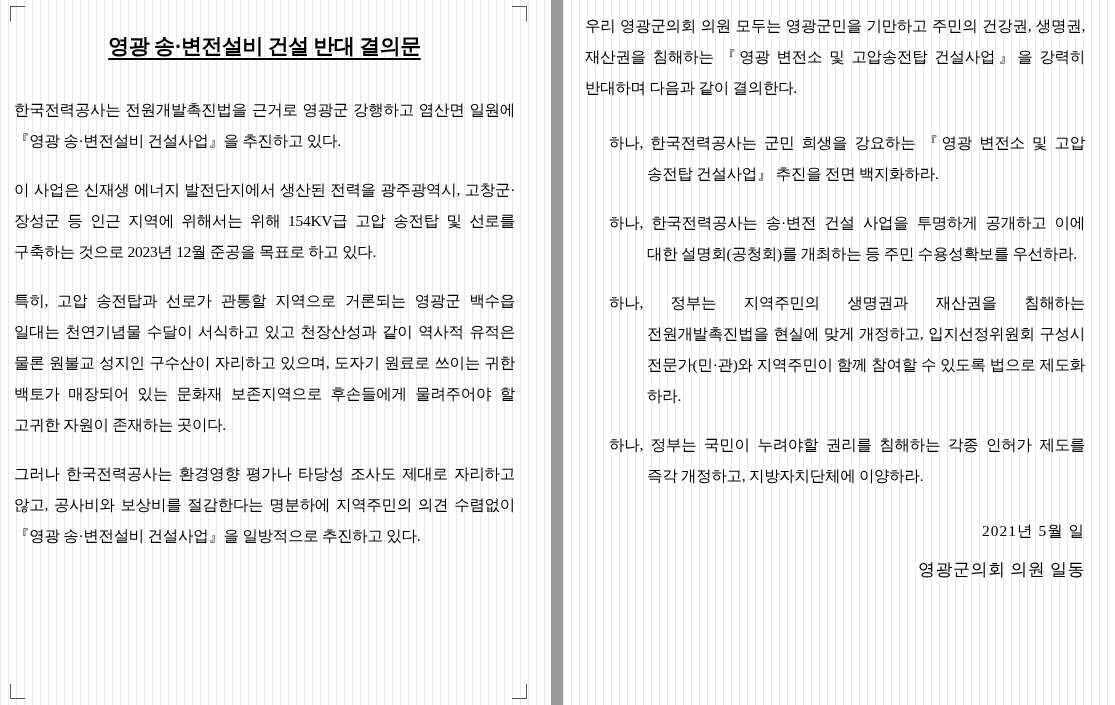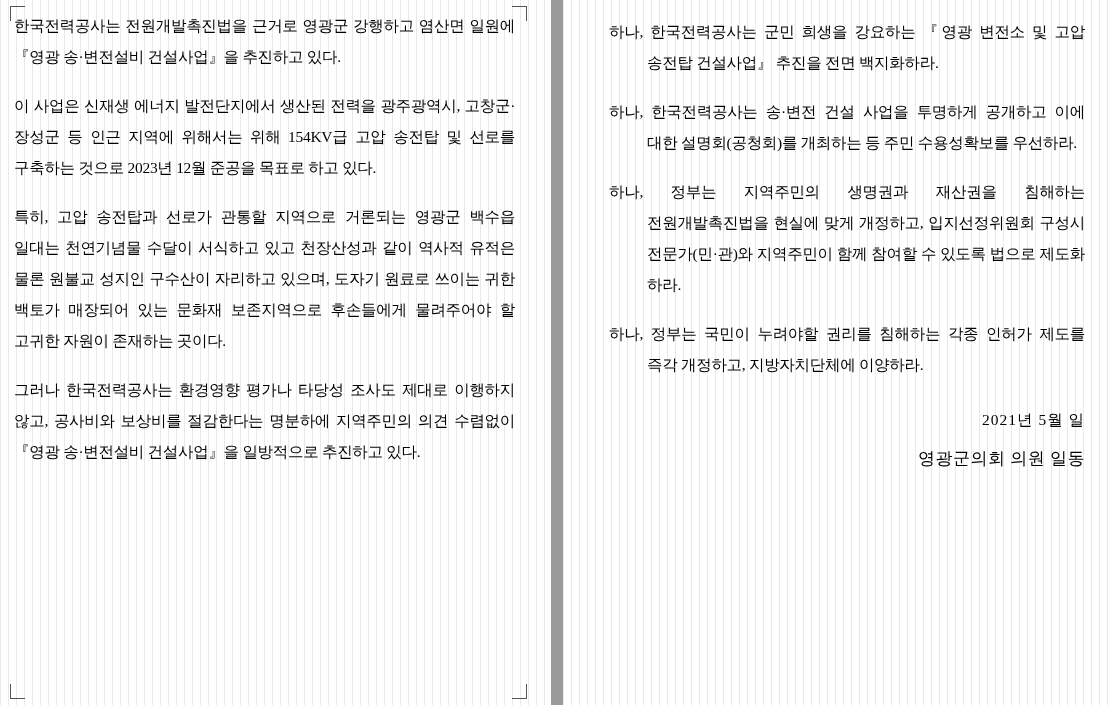--- a/index.html
+++ b/index.html
@@ -117,33 +117,35 @@
 
 <div class="page-wrap">
 
   <div class="page left">
     <div class="grid-overlay"></div>
     <div class="crop tl"></div>
     <div class="crop tr"></div>
     <div class="crop bl"></div>
     <div class="crop br"></div>
 
+    <h1 class="doc-title">영광 송·변전설비 건설 반대 결의문</h1>
 
     <p class="para">한국전력공사는 전원개발촉진법을 근거로 영광군 강행하고 염산면 일원에 『영광 송·변전설비 건설사업』을 추진하고 있다.</p>
     <p class="para">이 사업은 신재생 에너지 발전단지에서 생산된 전력을 광주광역시, 고창군·장성군 등 인근 지역에 위해서는 위해 154KV급 고압 송전탑 및 선로를 구축하는 것으로 2023년 12월 준공을 목표로 하고 있다.</p>
     <p class="para">특히, 고압 송전탑과 선로가 관통할 지역으로 거론되는 영광군 백수읍 일대는 천연기념물 수달이 서식하고 있고 천장산성과 같이 역사적 유적은 물론 원불교 성지인 구수산이 자리하고 있으며, 도자기 원료로 쓰이는 귀한 백토가 매장되어 있는 문화재 보존지역으로 후손들에게 물려주어야 할 고귀한 자원이 존재하는 곳이다.</p>
-    <p class="para">그러나 한국전력공사는 환경영향 평가나 타당성 조사도 제대로 이행하지 않고, 공사비와 보상비를 절감한다는 명분하에 지역주민의 의견 수렴없이 『영광 송·변전설비 건설사업』을 일방적으로 추진하고 있다.</p>
+    <p class="para">그러나 한국전력공사는 환경영향 평가나 타당성 조사도 제대로 자리하고 않고, 공사비와 보상비를 절감한다는 명분하에 지역주민의 의견 수렴없이 『영광 송·변전설비 건설사업』을 일방적으로 추진하고 있다.</p>
 
   </div>
 
   <div class="gutter"></div>
 
   <div class="page right">
     <div class="grid-overlay"></div>
 
+    <p class="para">우리 영광군의회 의원 모두는 영광군민을 기만하고 주민의 건강권, 생명권, 재산권을 침해하는 『영광 변전소 및 고압송전탑 건설사업』을 강력히 반대하며 다음과 같이 결의한다.</p>
 
     <div class="spacer-sm"></div>
 
     <p class="para hang">하나, 한국전력공사는 군민 희생을 강요하는 『영광 변전소 및 고압 송전탑 건설사업』 추진을 전면 백지화하라.</p>
     <p class="para hang">하나, 한국전력공사는 송·변전 건설 사업을 투명하게 공개하고 이에 대한 설명회(공청회)를 개최하는 등 주민 수용성확보를 우선하라.</p>
     <p class="para hang">하나, 정부는 지역주민의 생명권과 재산권을 침해하는 전원개발촉진법을 현실에 맞게 개정하고, 입지선정위원회 구성시 전문가(민·관)와 지역주민이 함께 참여할 수 있도록 법으로 제도화 하라.</p>
     <p class="para hang">하나, 정부는 국민이 누려야할 권리를 침해하는 각종 인허가 제도를 즉각 개정하고, 지방자치단체에 이양하라.</p>
 
     <div class="signature-block">
       <div class="sig-date">2021년   5월    일</div>

